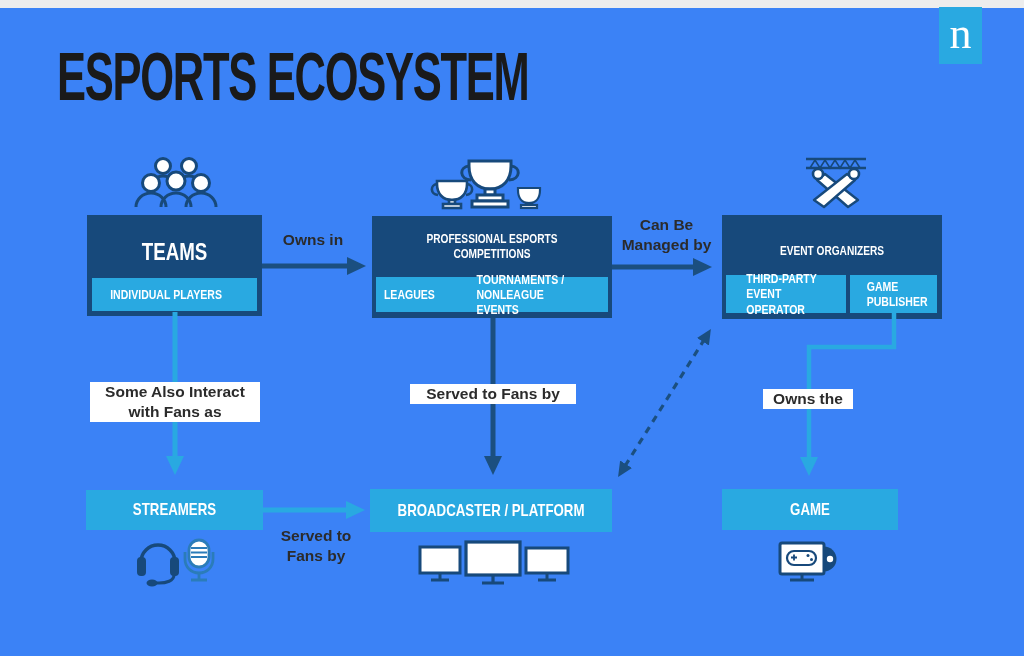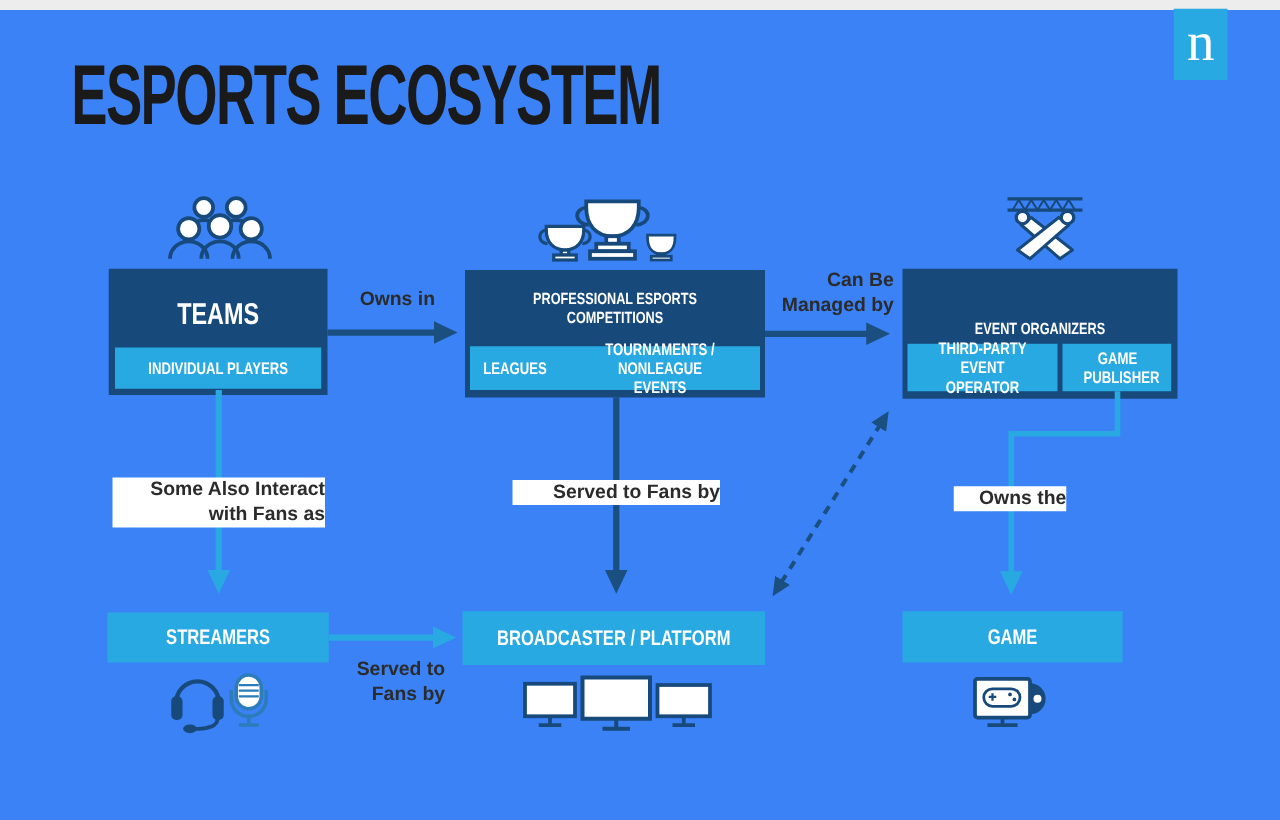--- a/index.html
+++ b/index.html
@@ -26,28 +26,28 @@
   .logo span{font-family:"Liberation Serif",serif;font-size:44px;color:#fff;line-height:1;margin-top:-4px}
 
   .box{position:absolute;z-index:1}
   .dark{background:var(--dark-blue)}
   .lite{background:var(--light-blue)}
   .main-label{position:absolute;left:0;right:0;display:flex;align-items:center;justify-content:center;
     color:#fff;font-weight:700;text-align:center}
   .cond{display:block;transform:scaleX(0.78);transform-origin:50% 50%;width:100%}
   .one-line{white-space:nowrap}
   .sub{position:absolute;background:var(--light-blue);display:flex;align-items:center;justify-content:center;
-    color:#fff;font-weight:700;text-align:center}
+    color:#fff;font-weight:700;text-align:left}
   .sub .cond{font-size:13.5px;line-height:1.12}
   .lab-lg{font-size:24px}
   .lab-md{font-size:13px;line-height:1.12}
   .lite-label{font-size:17px}
 
   .elabel{position:absolute;z-index:3;font-weight:700;font-size:15.5px;color:var(--text-dark);
-    text-align:right;line-height:1.28}
+    text-align:center;line-height:1.28}
   .elabel.bg{background:#fff}
 
   svg.overlay{position:absolute;left:0;top:0;z-index:2;pointer-events:none}
   .ln{fill:none}
   .ln-d{stroke:var(--arrow-dark)}
   .ln-l{stroke:var(--light-blue)}
   .mk-d{fill:var(--arrow-dark)}
   .mk-l{fill:var(--light-blue)}
   .ic-d{stroke:var(--dark-blue);fill:none}
   .ic-d-f{fill:var(--dark-blue);stroke:none}
@@ -83,21 +83,21 @@
     </div>
     <div class="sub" style="left:4px;top:61px;width:72px;height:35px">
       <span class="cond one-line">LEAGUES</span>
     </div>
     <div class="sub" style="left:76px;top:61px;width:160px;height:35px">
       <span class="cond" style="width:132px;margin:0 auto">TOURNAMENTS / NONLEAGUE EVENTS</span>
     </div>
   </div>
 
   <div class="box dark" style="left:722px;top:215px;width:220px;height:104px">
-    <div class="main-label lab-md" style="top:12px;height:72px">
+    <div class="main-label lab-md" style="top:0;height:72px">
       <span class="cond one-line">EVENT ORGANIZERS</span>
     </div>
     <div class="sub" style="left:4px;top:60px;width:120px;height:38px">
       <span class="cond" style="width:102px;margin:0 auto">THIRD-PARTY EVENT OPERATOR</span>
     </div>
     <div class="sub" style="left:128px;top:60px;width:87px;height:38px">
       <span class="cond" style="width:70px;margin:0 auto">GAME PUBLISHER</span>
     </div>
   </div>
 

